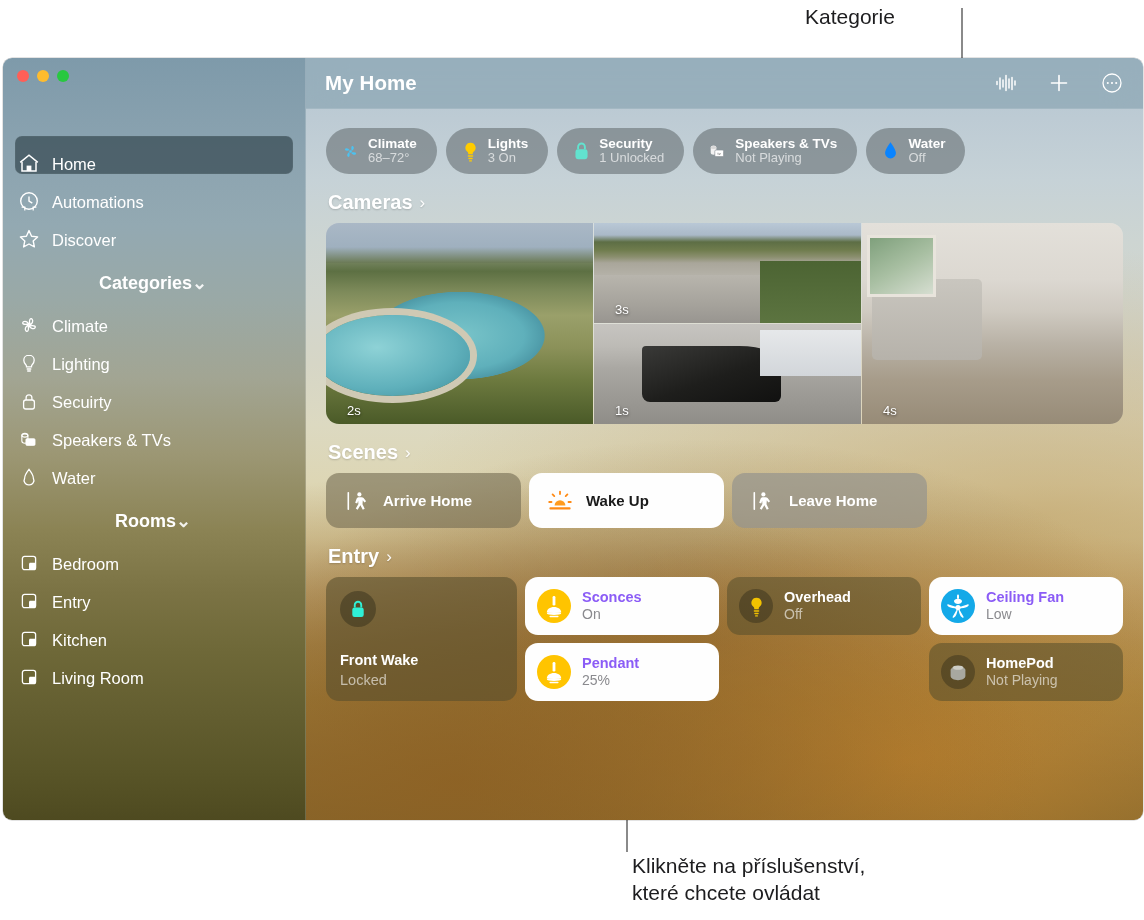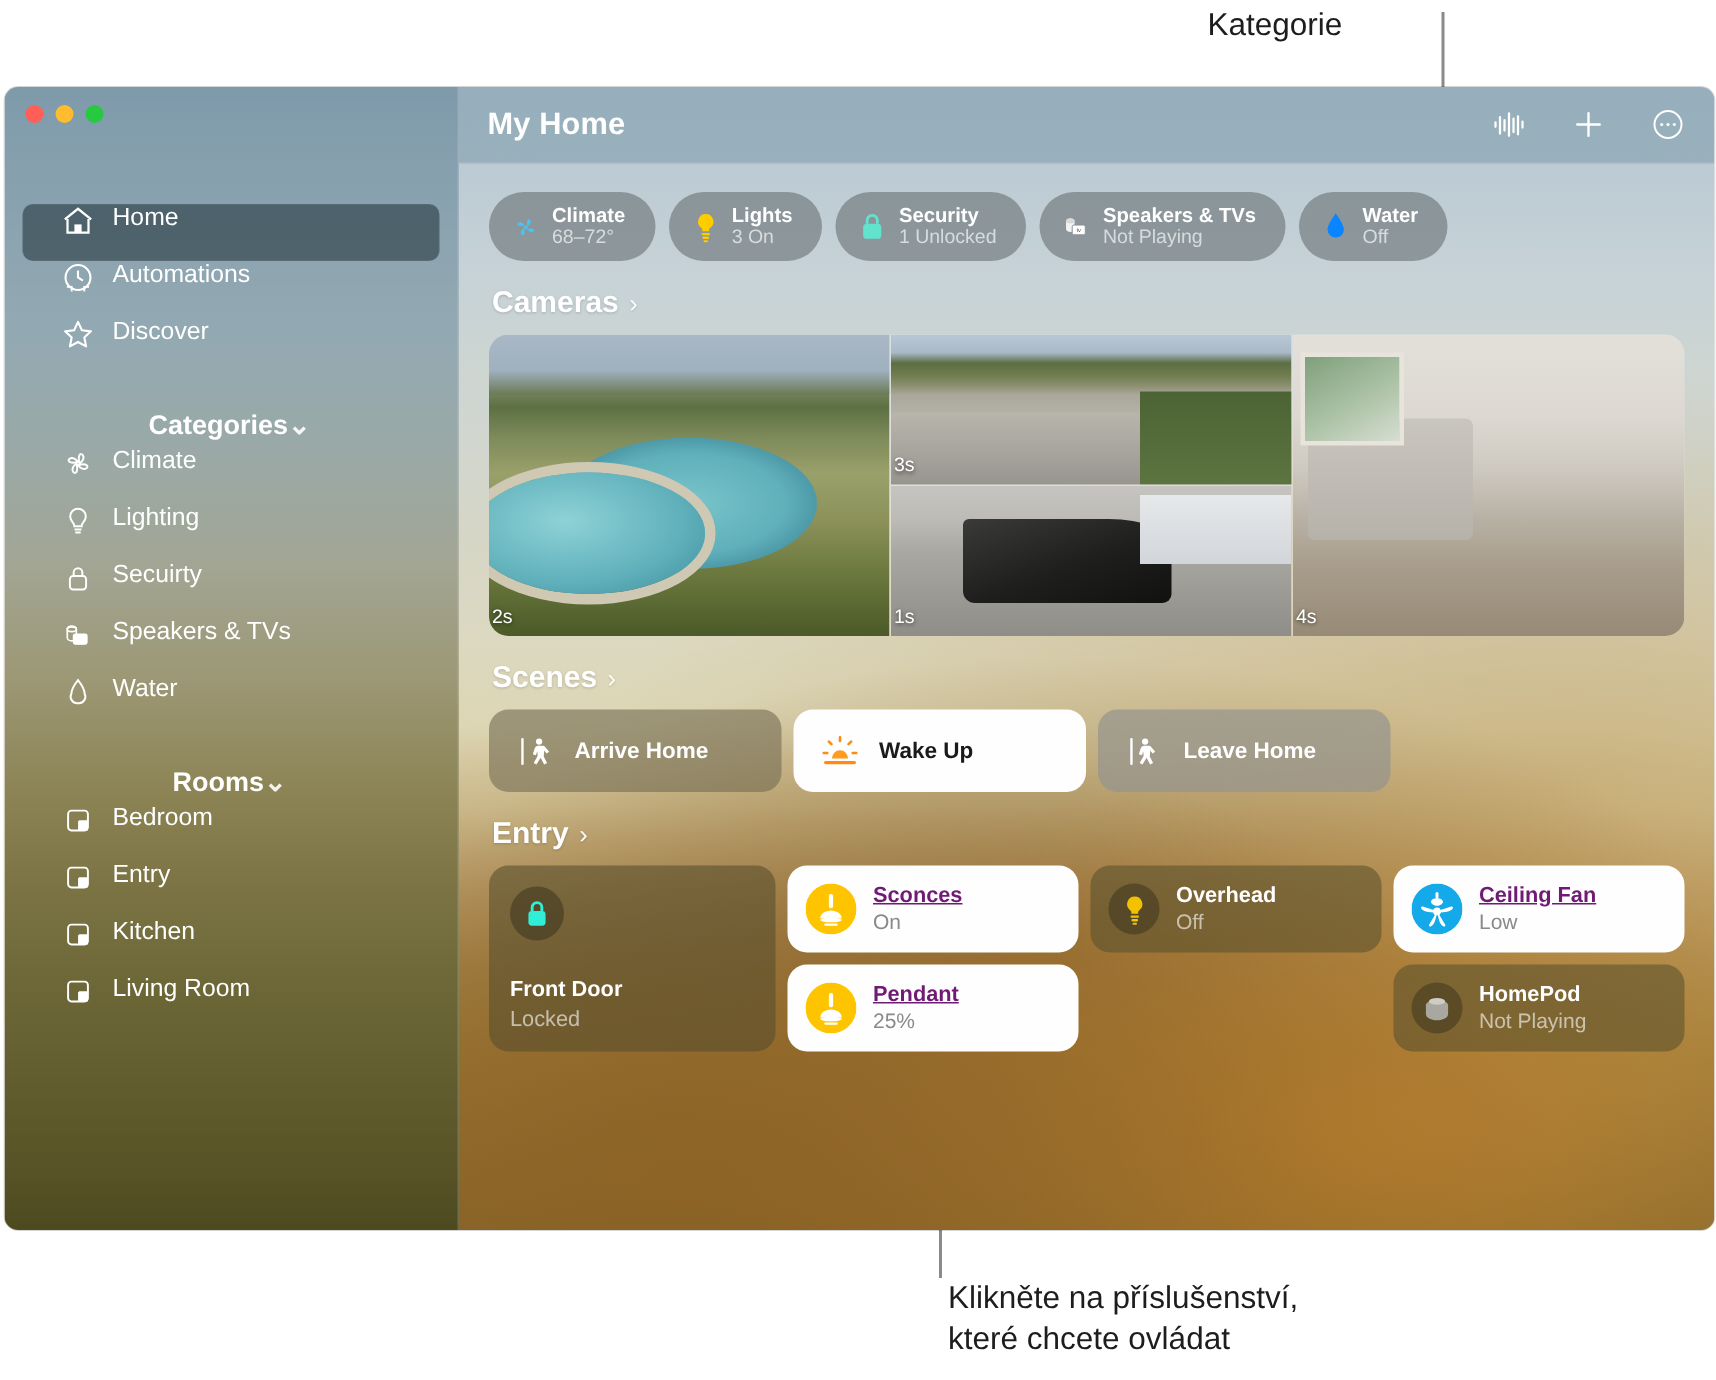--- a/index.html
+++ b/index.html
@@ -81,22 +81,22 @@
   .light { width: 12px; height: 12px; border-radius: 50%; }
   .light.red { background: #ff5f57; }
   .light.yellow { background: #febc2e; }
   .light.green { background: #28c840; }
 
   .nav-item {
     height: 38px;
     margin: 0 12px;
     border-radius: 7px;
     display: flex;
-    align-items: flex-start;
-    padding-left: 26px;
+    align-items: flex-end;
+    padding-left: 3px;
     gap: 12px;
     color: #fff;
     font-size: 16.5px;
     cursor: default;
   }
   .nav-item.selected {
     background: rgba(40,58,66,0.62);
     box-shadow: inset 0 0 0 0.5px rgba(255,255,255,0.08);
   }
   .nav-icon {
@@ -229,21 +229,21 @@
     background: rgba(255,255,255,0.25);
   }
   .cam { position: relative; overflow: hidden; }
   .cam-large { width: 267px; }
   .cam-col { width: 267px; display: flex; flex-direction: column; gap: 1px; }
   .cam-half { height: 100px; position: relative; overflow: hidden; }
   .cam-half:last-child { height: 100px; }
   .cam-right { flex: 1; position: relative; overflow: hidden; }
   .cam-ts {
     position: absolute;
-    left: 2px; bottom: 6px;
+    left: 21px; bottom: 6px;
     color: #fff;
     font-size: 13px;
     text-shadow: 0 1px 3px rgba(0,0,0,0.6);
   }
 
   
   .art-pool {
     position:absolute; inset:0;
     background:
       radial-gradient(ellipse 44% 30% at 50% 56%, #79c4c9 0%, #5fb0bb 55%, #4e9aa8 72%, rgba(0,0,0,0) 73%),
@@ -367,21 +367,21 @@
     width: 34px; height: 34px;
     border-radius: 50%;
     display: flex; align-items: center; justify-content: center;
     flex-shrink: 0;
   }
   .tile.off .icon-circle { background: rgba(40,38,22,0.40); }
   .tile.on .icon-circle { background: transparent; }
   .t-text { line-height: 1.22; }
   .t-name { font-size: 14.5px; font-weight: bold; }
   .t-state { font-size: 14px; }
-  .tile.on .t-name { color: #701a75; text-decoration: underline; }
+  .tile.on .t-name { color: #8b5cf6; }
   .tile.on .t-state { color: #8a8a8e; }
   .tile.off .t-name { color: #fff; }
   .tile.off .t-state { color: rgba(255,255,255,0.6); }
 </style>
 </head>
 <body>
 
 <div class="annotation" id="anno-top">Kategorie</div>
 <div class="leader leader-v" id="leader-top-v"></div>
 <div class="leader leader-h" id="leader-top-h"></div>
@@ -715,21 +715,21 @@
 
       <div id="entry-grid">
 
         <div class="tile-big">
           <div class="icon-circle">
             <svg width="18" height="20" viewBox="0 0 18 21" fill="none" stroke="#2ff0d6" stroke-width="2">
               <rect x="3" y="8.8" width="12" height="10.2" rx="2.4" fill="#2ff0d6" stroke="none"></rect>
               <path d="M5.6 8.8V6.3A3.4 3.4 0 0 1 9 2.9a3.4 3.4 0 0 1 3.4 3.4v2.5"></path>
             </svg>
           </div>
-          <div class="bt-name">Front Door</div>
+          <div class="bt-name">Front Wake</div>
           <div class="bt-state">Locked</div>
         </div>
 
         <div class="tile-col">
           <div class="tile on">
             <div class="icon-circle">
               <svg width="34" height="34" viewBox="0 0 34 34">
                 <circle cx="17" cy="17" r="17" fill="#ffc400"></circle>
                 <rect x="15.6" y="7" width="2.8" height="9.5" rx="1.3" fill="#fff"></rect>
                 <path d="M9.8 23.4c0-3 3.2-5.4 7.2-5.4s7.2 2.4 7.2 5.4z" fill="#fff"></path>

